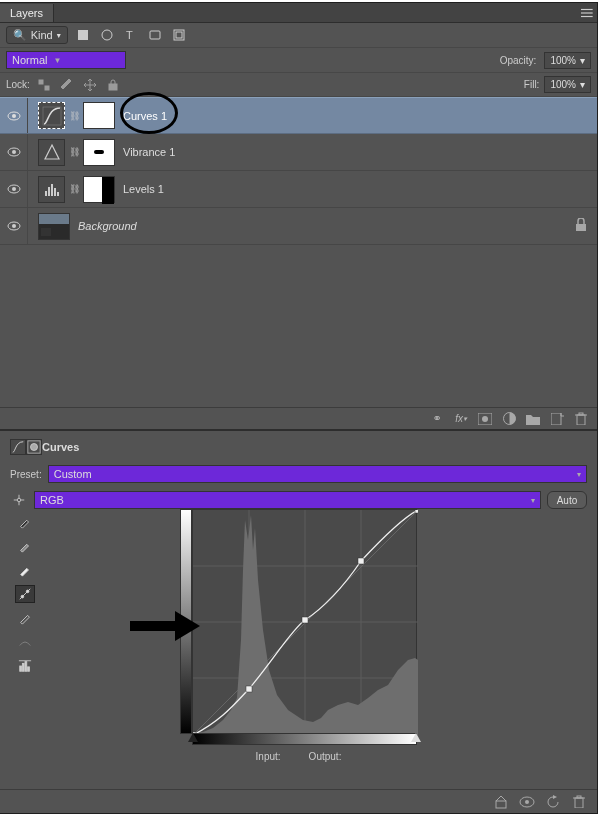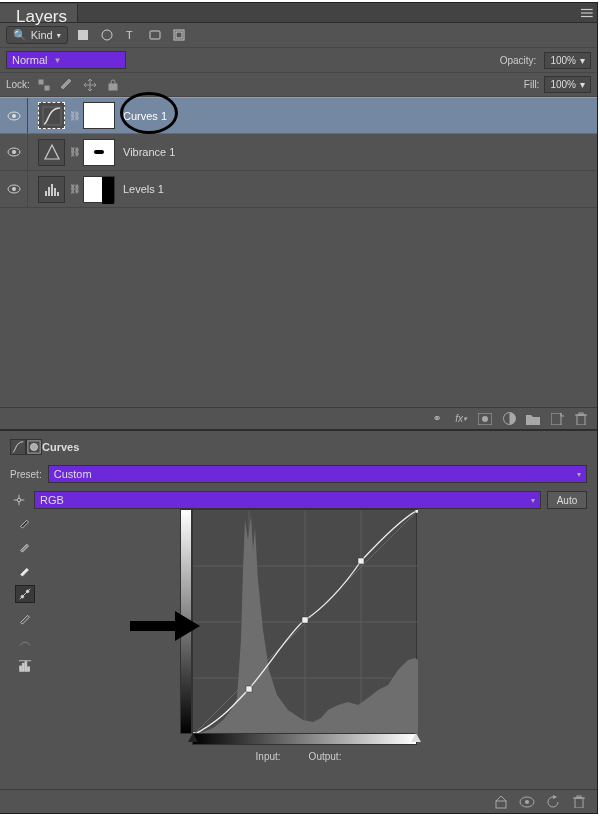--- a/index.html
+++ b/index.html
@@ -10,21 +10,21 @@
     font-size: 11px;
     color: #ddd;
     position: relative;
   }
   .outer { position: absolute; inset: 0; background: #fff; padding: 2px 2px 2px 0; }
   .panel-stack { height: 812px; background: #535353; position: relative; border: 1px solid #1e1e1e; border-left: none; }
 
   
   .layers-panel { background: #535353; }
   .panel-tab-bar { height: 20px; background: #434343; border-bottom: 1px solid #2d2d2d; display:flex; align-items:flex-end;}
-  .panel-tab { background: #535353; color:#eee; height:18px; padding:3px 10px 0 16px; font-size:17px; border-right:1px solid #2d2d2d;}
+  .panel-tab { background: #535353; color:#eee; height:18px; padding:3px 10px 0 10px; font-size:11px; border-right:1px solid #2d2d2d;}
   .panel-menu { width:14px; height:20px; margin-left:auto; display:flex; align-items:center; justify-content:center; color:#bbb;}
 
   .toolbar-row { height:25px; display:flex; align-items:center; padding:0 6px; gap:6px; border-bottom:1px solid #474747;}
   .kind-pill { display:flex; align-items:center; height:18px; background:#4a4a4a; border:1px solid #333; border-radius:3px; padding:0 6px; gap:4px;}
   .kind-pill .caron { font-size:8px;}
   .tiny-icon { width:18px; height:18px; display:flex; align-items:center; justify-content:center; color:#ccc; }
   .tiny-icon svg { width:14px; height:14px; stroke:#ccc; fill:none; stroke-width:1;}
   .tiny-icon.fill svg { fill:#ccc; stroke:none;}
 
   .row2 { height:25px; display:flex; align-items:center; padding:0 6px; gap:8px; border-bottom:1px solid #474747;}
@@ -57,21 +57,21 @@
 
   
   .props-panel { position:absolute; left:0; right:0; top:428px; bottom:0; background:#535353;}
   .props-body { padding:6px 10px 0 10px;}
   .curves-title { display:flex; align-items:center; height:20px;}
   .curves-title .tiny-icon { width:16px; height:16px; background:#4a4a4a; border:1px solid #333;}
   .preset-row { display:flex; align-items:center; gap:6px; margin-top:8px;}
   .preset-row .dropdown { flex:1;}
   .channel-row { display:flex; align-items:center; gap:6px; margin-top:8px;}
   .channel-row .dropdown { flex:1;}
-  .auto-btn { width:40px; height:18px; background:#5a5a5a; border:1px solid #333; color:#ddd; font-size:10px; display:flex; align-items:center; justify-content:center; border-radius:0;}
+  .auto-btn { width:40px; height:18px; background:#5a5a5a; border:1px solid #333; color:#ddd; font-size:10px; display:flex; align-items:center; justify-content:center; border-radius:6px;}
 
   .curve-area { display:flex; margin-top:0;}
   .left-tools { width:30px; display:flex; flex-direction:column; align-items:center; gap:6px; padding-top:4px;}
   .left-tools .tiny-icon { width:20px; height:18px;}
   .left-tools .tiny-icon.sel { background:#3a3a3a; border:1px solid #222;}
 
   .curve-center { flex:1; display:flex; flex-direction:column; align-items:center;}
   .curve-wrap { display:flex; align-items:stretch;}
   .vgrad { width:12px; height:225px; background:linear-gradient(180deg,#fff 0%, #000 100%); border:1px solid #333;}
   .curve-box { width:225px; height:225px; background:#4a4a4a; border:1px solid #333; position:relative;}
@@ -253,20 +253,38 @@
                 </svg>
             </div>
             <span class="link-icon">⛓</span>
             <div class="mask-thumb" style="background:#fff">
               <div style="position:absolute;right:0;top:0;width:12px;height:27px;background:#000"></div>
             </div>
           </div>
           <div class="layer-name">Levels 1</div>
         </div>
 
+        <div class="layer-row">
+          <div class="vis-col">
+            <svg class="eye" viewBox="0 0 14 10">
+                <ellipse cx="7" cy="5" rx="6" ry="4" fill="none" stroke="#ccc"></ellipse>
+                <circle cx="7" cy="5" r="2" fill="#ccc"></circle>
+              </svg>
+          </div>
+          <div class="thumb-area">
+            <div class="img-thumb"></div>
+          </div>
+          <div class="layer-name italic">Background</div>
+          <div class="lock-right">
+            <svg width="12" height="14" viewBox="0 0 12 14">
+                <rect x="1" y="6" width="10" height="7" fill="#ccc"></rect>
+                <path d="M3 6 L3 3 A3 3 0 0 1 9 3 L9 6" fill="none" stroke="#ccc" stroke-width="1.5"></path>
+              </svg>
+          </div>
+        </div>
 
       </div>
     </div>
 
     <div class="layer-footer">
       <div class="foot-ico">⚭</div>
       <div class="foot-ico" style="font-style:italic;font-size:10px">fx<span style="font-size:7px">▾</span></div>
       <div class="foot-ico">
           <svg width="14" height="12" viewBox="0 0 14 12">
             <rect x="0" y="0" width="14" height="12" fill="none" stroke="#ccc"></rect>

